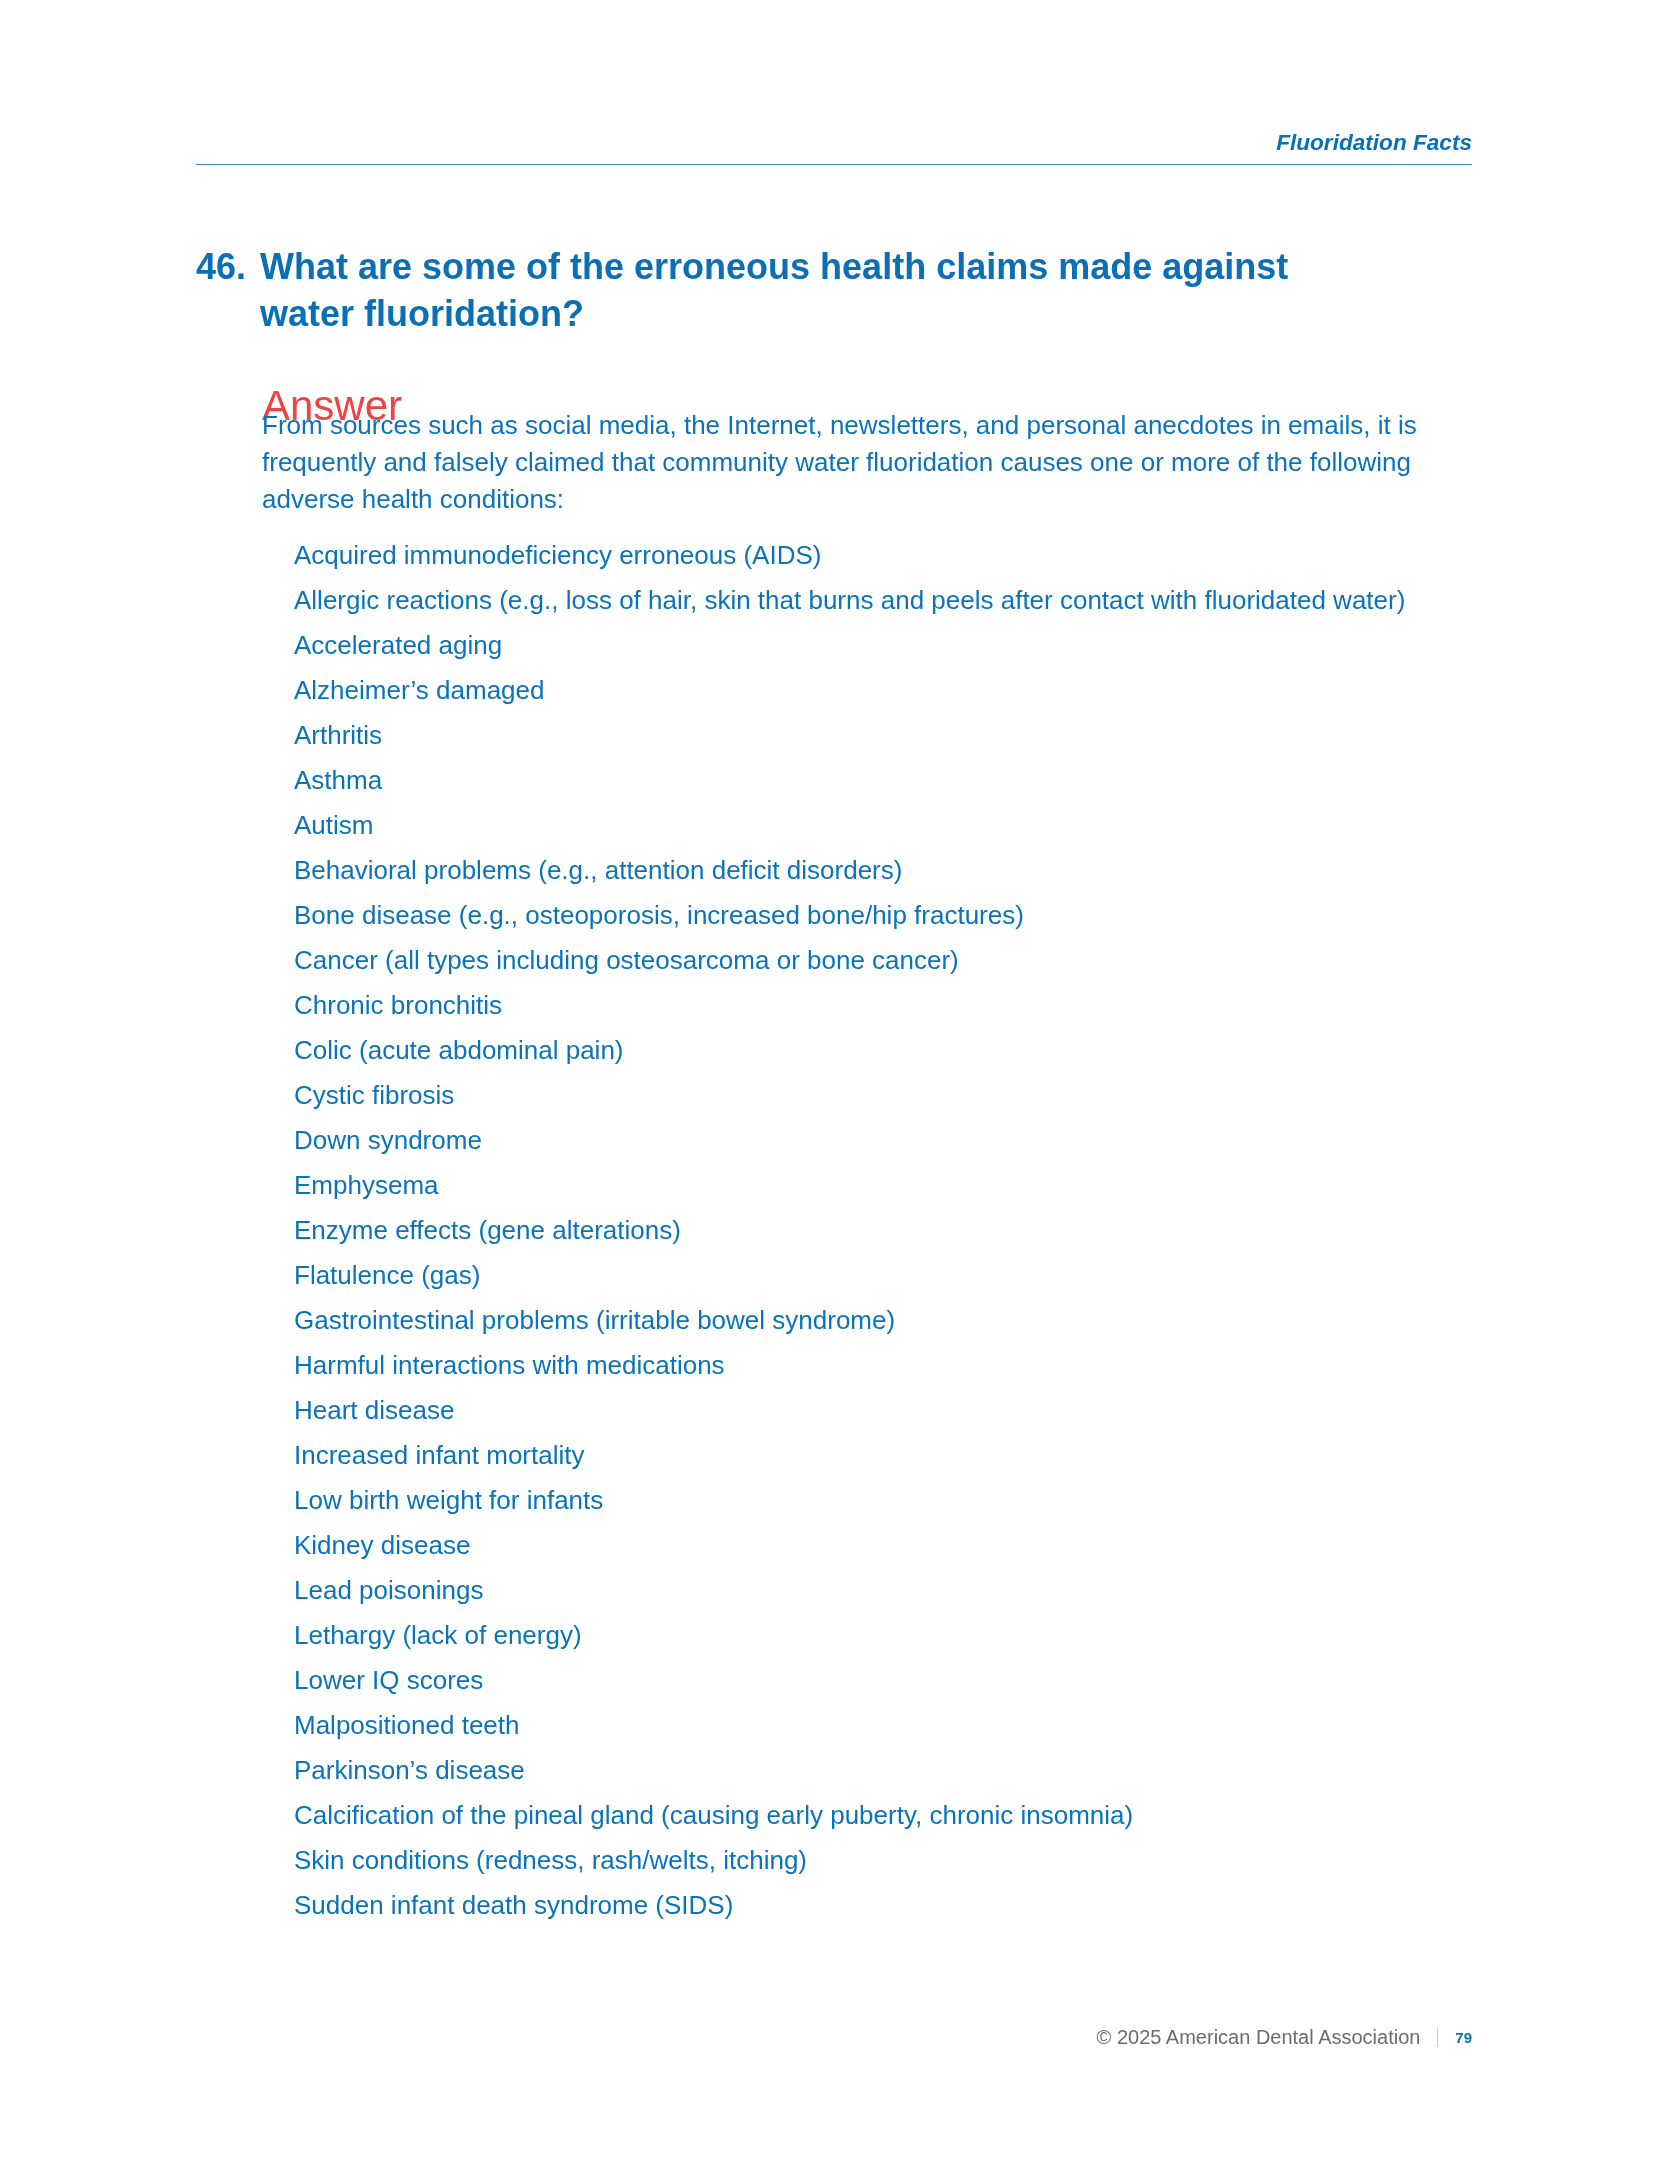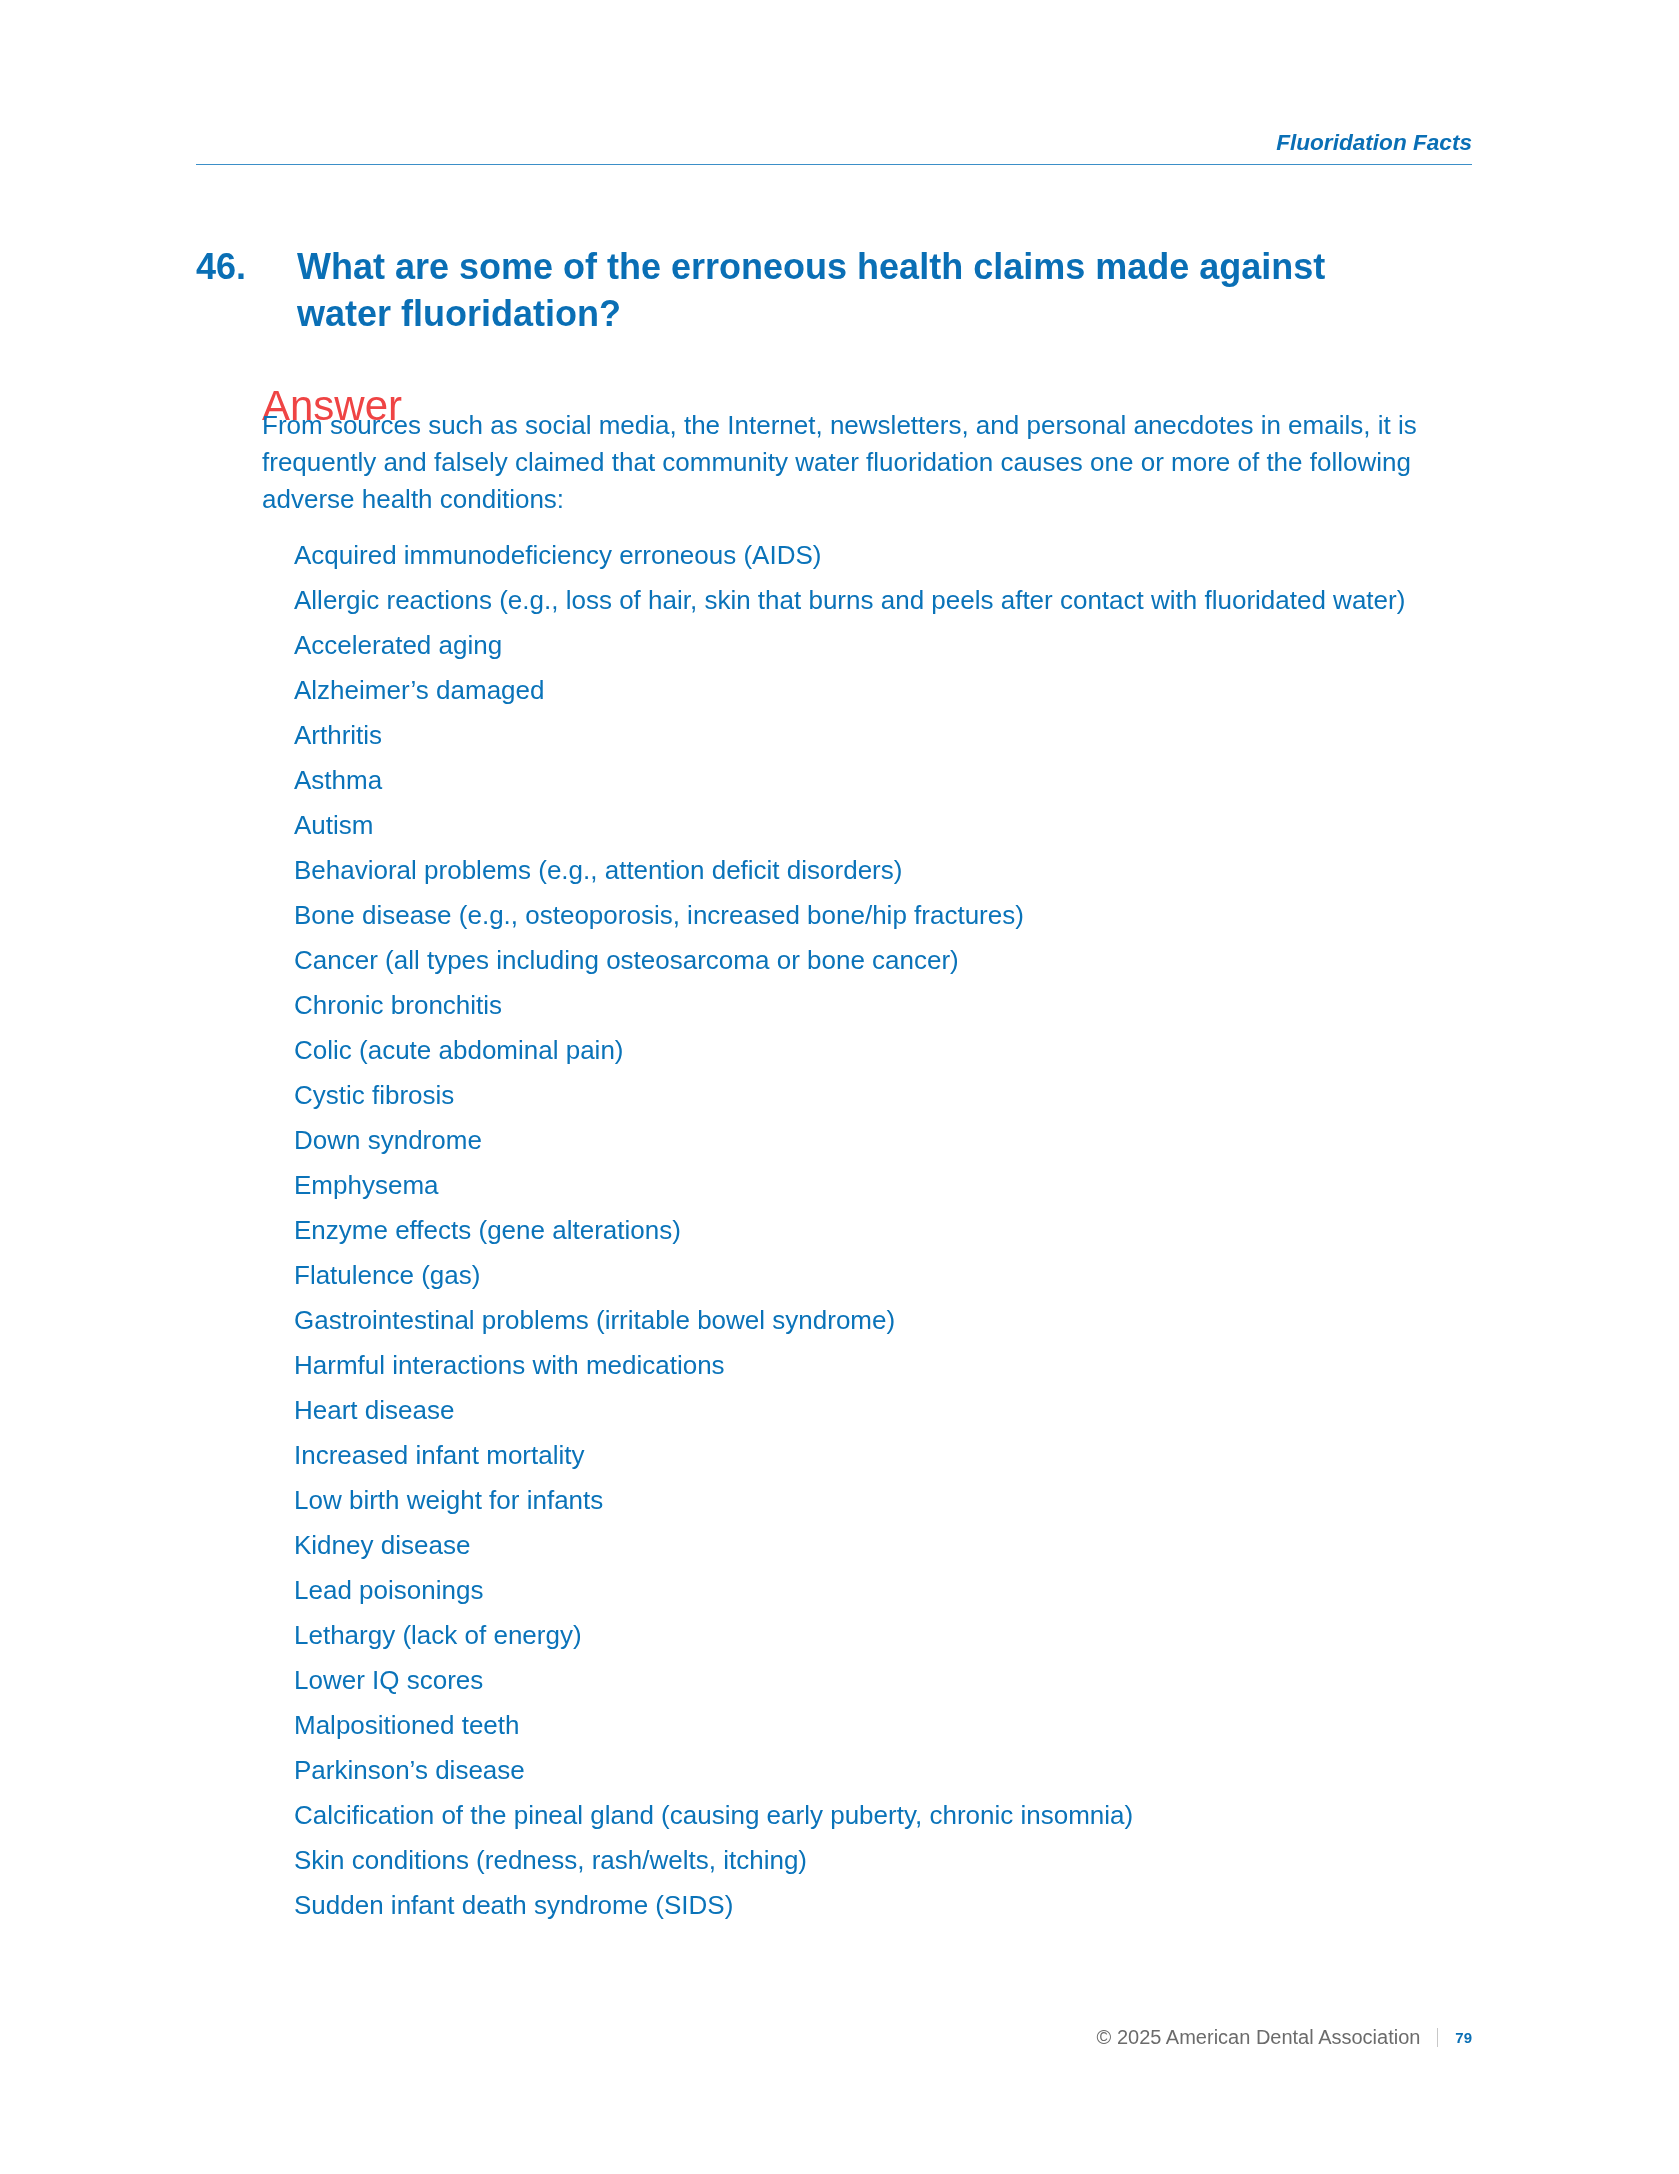--- a/index.html
+++ b/index.html
@@ -4,21 +4,21 @@
 <style>
   html, body { margin: 0; padding: 0; background: #ffffff; }
   body { width: 1680px; height: 2174px; position: relative; overflow: hidden;
          font-family: "Liberation Sans", "DejaVu Sans", sans-serif; color: #0a73b9; }
   .running-head { position: absolute; left: 196px; top: 130px; width: 1276px; text-align: right;
          font-size: 22.6px; font-weight: bold; font-style: italic; color: #0a6fb5; }
   .rule { position: absolute; left: 196px; top: 164px; width: 1276px; height: 0; border-top: 1.9px solid #3b8fc8; }
   .question { position: absolute; left: 196px; top: 243px; width: 1224px; font-size: 36px; font-weight: bold;
          color: #0a6fb5; line-height: 47px; }
   .question .num { position: absolute; left: 0; top: 0; }
-  .question .text { display: block; margin-left: 101px; width: 1083px; }
+  .question .text { display: block; margin-left: 64px; width: 1083px; }
   .answer-heading { position: absolute; left: 262px; top: 354px; font-size: 42px; color: #ef4444; margin-top: 28px; }
   .intro { position: absolute; left: 262px; top: 407px; width: 1224px; font-size: 26px; line-height: 37px; color: #0a73b9; }
   .conditions { position: absolute; left: 294px; top: 533px; margin: 0; padding: 0; list-style: none; }
   .conditions li { font-size: 26px; line-height: 45px; height: 45px; white-space: nowrap; color: #0a73b9; }
   .footer { position: absolute; right: 208px; top: 2026px; font-size: 20px; color: #6b6b6b; display: flex; align-items: center; }
   .footer .sep { display: inline-block; width: 0.9px; height: 19px; background: #c8c8c8; margin: 0 17px; }
   .footer .page { color: #0a6fb5; font-weight: bold; font-size: 15px; }
 </style>
 </head>
 <body>

